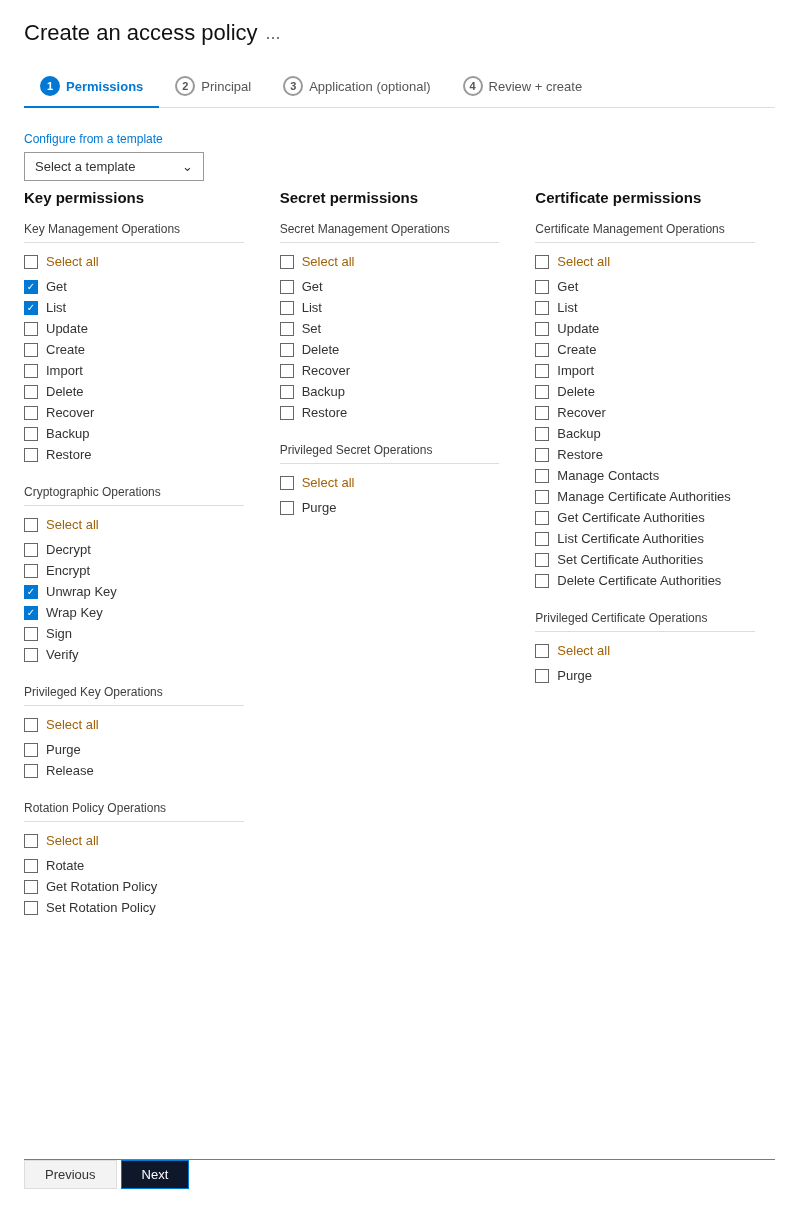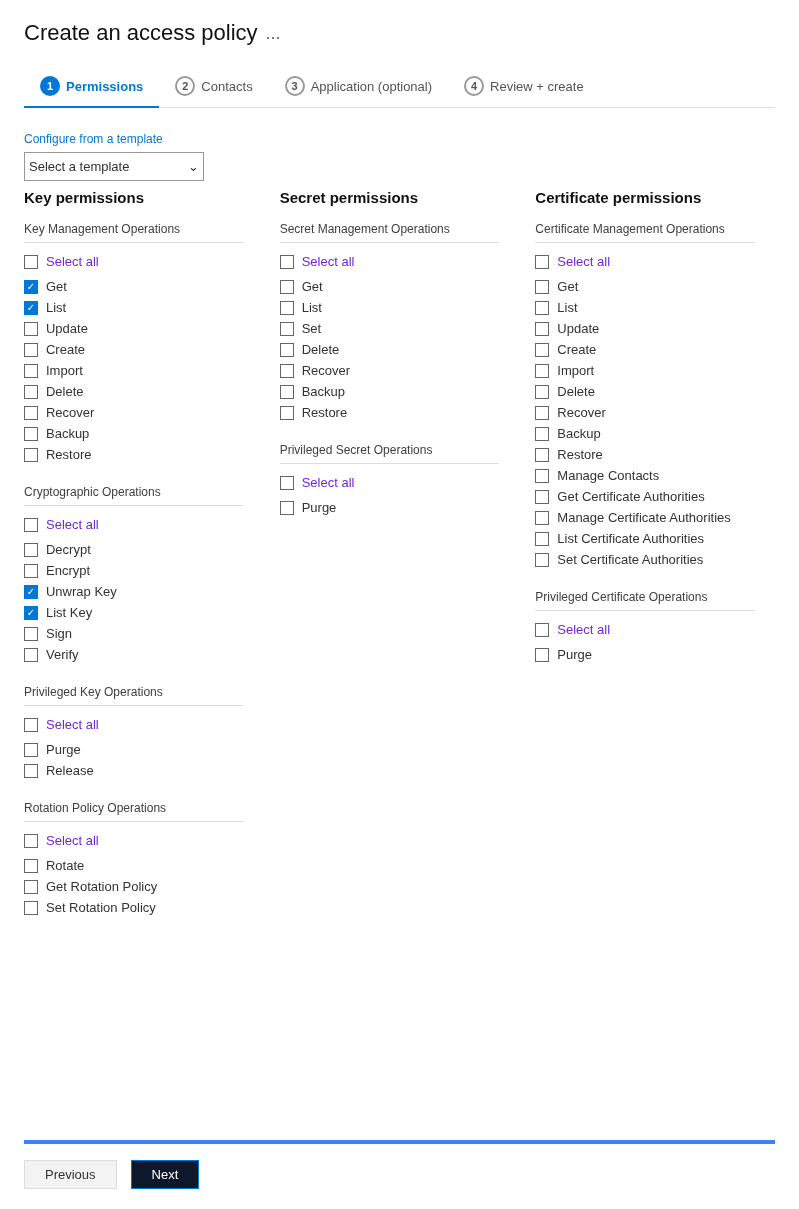--- a/index.html
+++ b/index.html
@@ -13,66 +13,66 @@
     
     .tabs { display: flex; align-items: center; border-bottom: 1px solid #ddd; margin-bottom: 24px; gap: 0; }
     .tab { display: flex; align-items: center; gap: 6px; padding: 10px 16px; cursor: pointer; font-size: 13px; color: #555; white-space: nowrap; border-bottom: 2px solid transparent; margin-bottom: -1px; }
     .tab.active { color: #0078d4; border-bottom: 2px solid #0078d4; font-weight: 600; }
     .tab-num { width: 20px; height: 20px; border-radius: 50%; border: 2px solid #999; display: flex; align-items: center; justify-content: center; font-size: 11px; font-weight: 600; }
     .tab.active .tab-num { background: #0078d4; border-color: #0078d4; color: #fff; }
     
     
     .template-section { margin-bottom: 8px; }
     .template-label { font-size: 12px; color: #0078d4; margin-bottom: 6px; }
-    .template-select { display: flex; align-items: center; justify-content: space-between; border: 1px solid #999; padding: 6px 4px; width: 180px; cursor: pointer; background: #fff; font-size: 13px; color: #333; }
-    
-    
-    .permissions-grid { display: flex; gap: 16px; flex: 1; justify-content: flex-end; }
+    .template-select { display: flex; align-items: center; justify-content: space-between; border: 1px solid #999; padding: 6px 10px; width: 180px; cursor: pointer; background: #fff; font-size: 13px; color: #333; }
+    
+    
+    .permissions-grid { display: flex; gap: 16px; flex: 1; }
     .perm-col { flex: 1; padding-right: 20px; }
     .perm-col:not(:last-child) { border-right: none; }
     
     .perm-col-title { font-size: 15px; font-weight: 600; color: #111; margin-bottom: 16px; }
     
     .section-title { font-size: 12px; color: #404040; margin-bottom: 6px; margin-top: 4px; }
     .section-divider { border: none; border-top: 1px solid #ddd; margin-bottom: 8px; }
     
     .checkbox-row { display: flex; align-items: center; gap: 8px; padding: 3px 0; font-size: 13px; }
     .checkbox-row.select-all-row { margin-bottom: 4px; }
     
     .checkbox { width: 14px; height: 14px; border: 1px solid #666; background: #fff; display: flex; align-items: center; justify-content: center; flex-shrink: 0; cursor: pointer; }
     .checkbox.checked { background: #0078d4; border-color: #0078d4; }
     .checkbox.checked::after { content: '✓'; color: #fff; font-size: 10px; line-height: 1; }
     
-    .link-text { color: #6d28d9; }
+    .link-text { color: #a16207; }
     
     .section-group { margin-bottom: 20px; }
     
     
-    .footer { border-top: 4px solid #3b82f6; padding-top: 16px; margin-top: auto; display: flex; gap: 14px; }
+    .footer { border-top: 1px solid #3b82f6; margin-top: auto; display: flex; gap: 4px; }
     .btn { padding: 6px 20px; font-size: 13px; cursor: pointer; border: 1px solid #ddd; background: #f3f3f3; color: #333; }
     .btn-primary { background: #0f172a; color: #fff; border-color: #0078d4; }
   </style>
 </head>
 <body>
 
 <div class="page">
 
   <div class="page-title">
     <span>Create an access policy</span>
     <span class="page-title-dots">...</span>
   </div>
 
   <div class="tabs" id="tabs-container">
       <div class="tab active">
         <span class="tab-num">1</span>
         <span>Permissions</span>
       </div>
       <div class="tab">
         <span class="tab-num">2</span>
-        <span>Contacts</span>
+        <span>Principal</span>
       </div>
       <div class="tab">
         <span class="tab-num">3</span>
         <span>Application (optional)</span>
       </div>
       <div class="tab">
         <span class="tab-num">4</span>
         <span>Review + create</span>
       </div>
     </div>
@@ -146,21 +146,21 @@
           <div class="checkbox-row">
             <div class="checkbox"></div>
             <span>Encrypt</span>
           </div>
           <div class="checkbox-row">
             <div class="checkbox checked"></div>
             <span>Unwrap Key</span>
           </div>
           <div class="checkbox-row">
             <div class="checkbox checked"></div>
-            <span>List Key</span>
+            <span>Wrap Key</span>
           </div>
           <div class="checkbox-row">
             <div class="checkbox"></div>
             <span>Sign</span>
           </div>
           <div class="checkbox-row">
             <div class="checkbox"></div>
             <span>Verify</span>
           </div>
         </div>
@@ -296,33 +296,37 @@
           <div class="checkbox-row">
             <div class="checkbox"></div>
             <span>Restore</span>
           </div>
           <div class="checkbox-row">
             <div class="checkbox"></div>
             <span>Manage Contacts</span>
           </div>
           <div class="checkbox-row">
             <div class="checkbox"></div>
+            <span>Manage Certificate Authorities</span>
+          </div>
+          <div class="checkbox-row">
+            <div class="checkbox"></div>
             <span>Get Certificate Authorities</span>
           </div>
           <div class="checkbox-row">
             <div class="checkbox"></div>
-            <span>Manage Certificate Authorities</span>
-          </div>
-          <div class="checkbox-row">
-            <div class="checkbox"></div>
             <span>List Certificate Authorities</span>
           </div>
           <div class="checkbox-row">
             <div class="checkbox"></div>
             <span>Set Certificate Authorities</span>
+          </div>
+          <div class="checkbox-row">
+            <div class="checkbox"></div>
+            <span>Delete Certificate Authorities</span>
           </div>
         </div>
         <div class="section-group">
           <div class="section-title">Privileged Certificate Operations</div>
           <hr class="section-divider">
           <div class="checkbox-row select-all-row">
             <div class="checkbox"></div>
             <span class="link-text">Select all</span>
           </div>
           <div class="checkbox-row">

